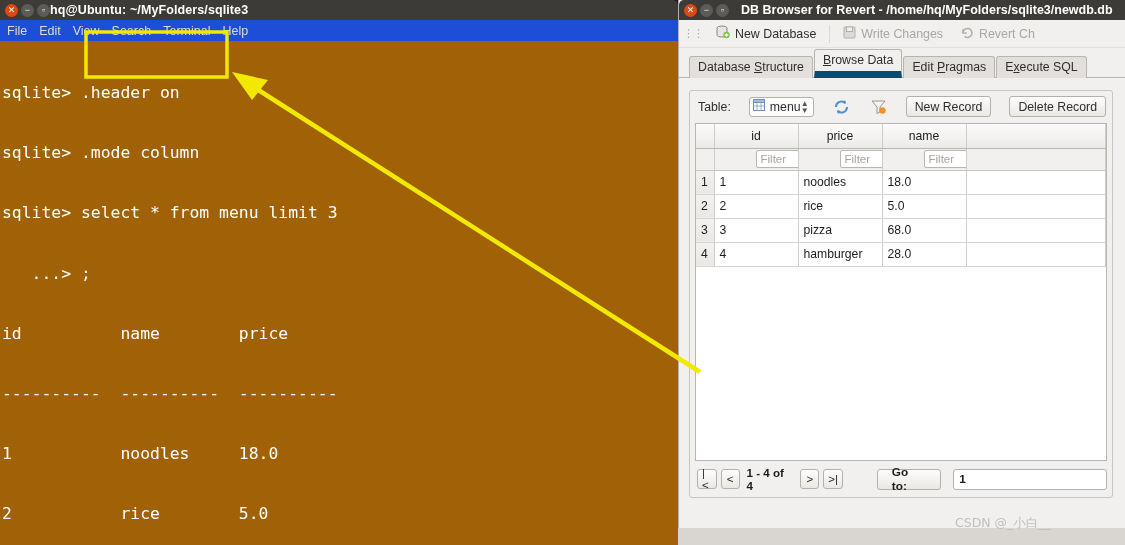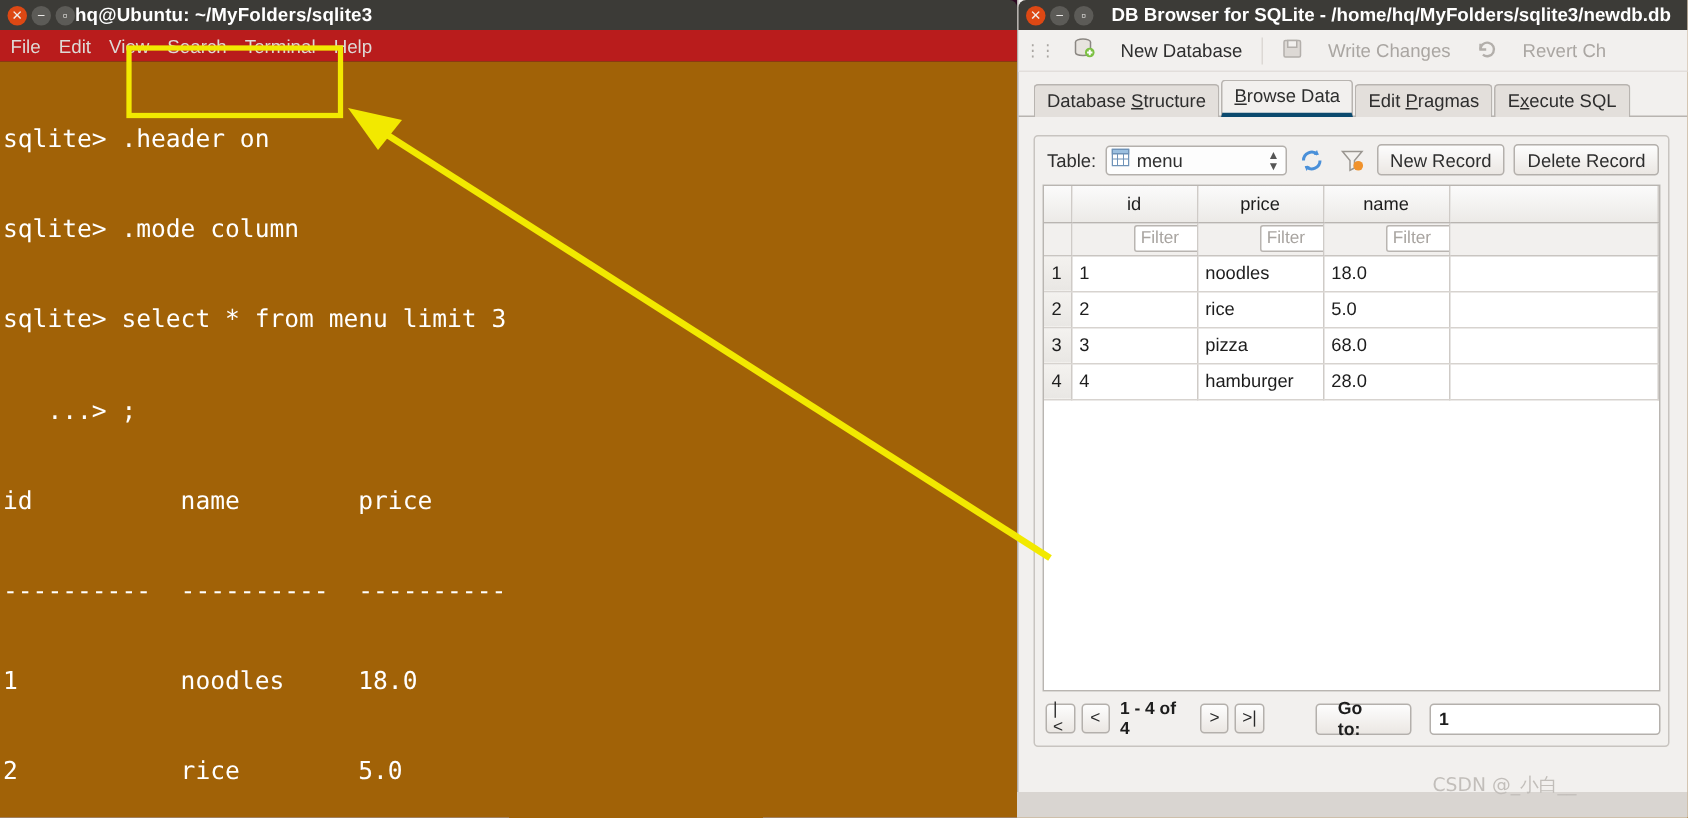--- a/index.html
+++ b/index.html
@@ -28,21 +28,21 @@
           display: flex; align-items: center; justify-content: center;
           font-size: 9px; color: #f2f0ee; line-height: 1; }
   .wbtn.close { background: #dd4814; }
   .wbtn.min   { background: #5c5b57; }
   .wbtn.max   { background: #5c5b57; }
   .term-title {
     color: #ffffff; font-size: 12.5px; font-weight: bold;
     letter-spacing: 0.1px;
   }
   .term-menubar {
-    height: 21px; background: #b91c1c;
+    height: 21px; background: #1d4ed8;
     display: flex; align-items: center; gap: 12px; padding-left: 7px;
   }
   .term-menubar span { color: #dedad6; font-size: 12.5px; }
   .term-body {
     position: absolute; left: 0; top: 41px; right: 0; bottom: 0;
     background: #a16207;
     padding: 2px 0 0 2px;
     font-family: "DejaVu Sans Mono", monospace;
     font-size: 16.4px;
     line-height: 20.05px;
@@ -70,48 +70,48 @@
   .db-title {
     color: #ffffff; font-size: 12.5px; font-weight: bold; margin-left: 12px;
     white-space: nowrap; overflow: hidden;
   }
   .db-toolbar {
     height: 28px; background: #f2f0ee; display: flex; align-items: center;
     padding-left: 4px; gap: 0px; border-bottom: 1px solid #e2dedb;
   }
   .grip { color: #a9a5a1; font-size: 11px; margin-right: 4px; letter-spacing: -1px; }
   .tbtn {
-    display: flex; align-items: center; gap: 17px;
+    display: flex; align-items: center; gap: 5px;
     padding: 2px 9px; font-size: 12.4px; color: #2e2e2e;
     white-space: nowrap; border-radius: 3px;
   }
   .tbtn.disabled { color: #aaa6a2; }
   .tsep { width: 1px; height: 18px; background: #dcd8d4; margin: 0 4px; }
 
   .db-tabs {
     display: flex; align-items: flex-end; height: 24px;
     padding-left: 10px; margin-top: 6px;
     border-bottom: 1px solid #b8b4b0;
   }
   .db-tab {
     font-size: 12.3px; color: #2e2e2e; padding: 3px 8px 4px 8px;
     border: 1px solid #b8b4b0; border-bottom: none;
     background: #e3dfdb;
     border-top-left-radius: 3px; border-top-right-radius: 3px;
     margin-right: 1px; position: relative; top: 1px;
   }
-  .db-tab.active { background: #f2f0ee; border-bottom: 3px solid #0c4a6e; z-index: 2; }
+  .db-tab.active { background: #f2f0ee; border-bottom: 7px solid #0c4a6e; z-index: 2; }
   .db-tab u { text-decoration: underline; }
 
   .db-panel {
     position: absolute; left: 10px; top: 90px; right: 12px; bottom: 30px;
     background: #f2f0ee; border: 1px solid #c8c4c0; border-radius: 3px;
   }
   .row-table {
-    display: flex; align-items: center; gap: 6px;
+    display: flex; align-items: center; gap: 18px;
     padding: 5px 6px 5px 8px;
   }
   .lbl { font-size: 12.3px; color: #2e2e2e; }
   .combo {
     display: flex; align-items: center; gap: 5px;
     width: 128px; height: 20px; background: #fdfdfd;
     border: 1px solid #b4b0ac; border-radius: 3px; padding: 0 3px;
     font-size: 12.3px; color: #2e2e2e; position: relative;
   }
   .combo .spin {
@@ -249,21 +249,21 @@
     </div>
   </div>
 
   <div class="db-win">
     <div class="db-titlebar">
       <div class="wbtns">
         <div class="wbtn close">✕</div>
         <div class="wbtn min">−</div>
         <div class="wbtn max">▫</div>
       </div>
-      <div class="db-title">DB Browser for SQLite - /home/hq/MyFolders/sqlite3/newdb.db</div>
+      <div class="db-title">DB Browser for Revert - /home/hq/MyFolders/sqlite3/newdb.db</div>
     </div>
 
     <div class="db-toolbar">
       <span class="grip">⋮⋮</span>
       <div class="tbtn">
         <span>
           <svg width="14" height="14" viewBox="0 0 14 14">
               <ellipse cx="6" cy="3" rx="5" ry="2" fill="#e8e4df" stroke="#8b8782"></ellipse>
               <path d="M1 3v7c0 1.1 2.2 2 5 2s5-.9 5-2V3" fill="#e8e4df" stroke="#8b8782"></path>
               <circle cx="10.5" cy="10" r="3.2" fill="#7cc043"></circle>

